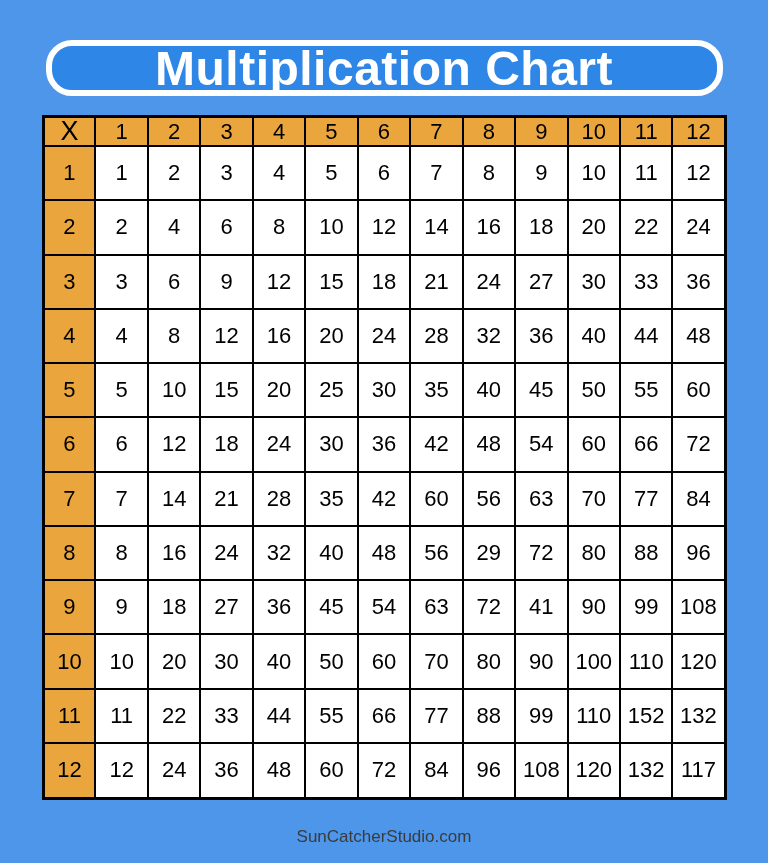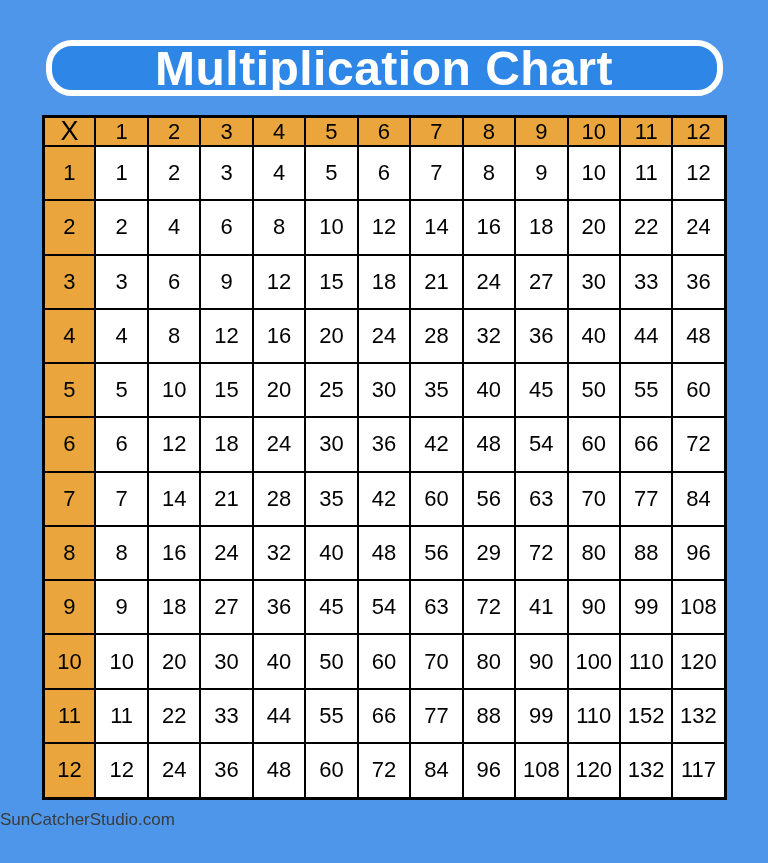--- a/index.html
+++ b/index.html
@@ -61,22 +61,22 @@
     font-size: 22px;
     font-weight: 400;
     color: var(--cell-text);
     line-height: 1;
   }
   table.mult th { background: var(--header-cell); }
   table.mult td { background: var(--cell-fill); }
   table.mult th.corner { font-size: 27px; }
 
   .footer {
-    margin-top: 10px;
-    text-align: left;
+    margin-top: 27px;
+    text-align: center;
     font-size: 17px;
     color: var(--footer-text);
   }
 </style>
 </head>
 <body>
 
 <div class="page">
 
   <div class="banner">

